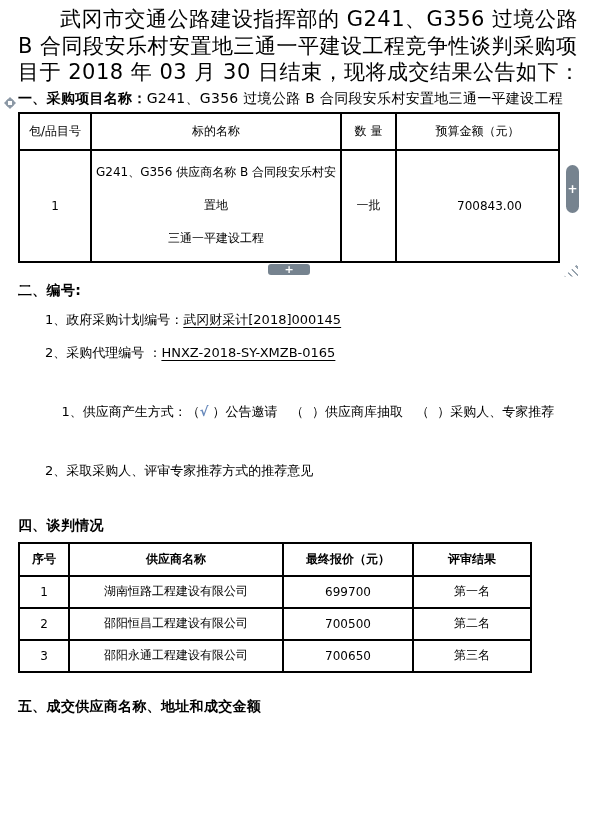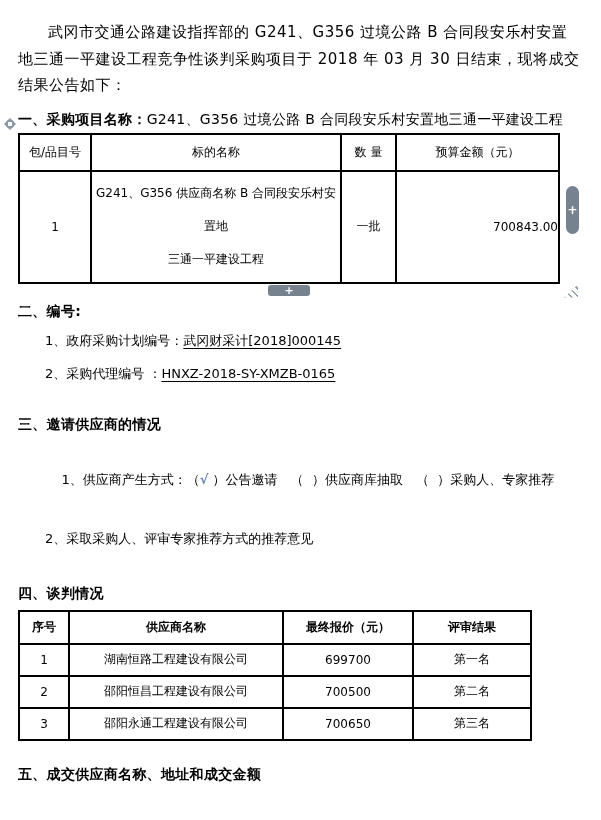--- a/index.html
+++ b/index.html
@@ -1,35 +1,35 @@
 <!DOCTYPE html>
 <html><head>
 <meta charset="utf-8">
 <style>
   html,body{margin:0;padding:0;}
   body{
     width:601px;height:820px;background:#ffffff;position:relative;overflow:hidden;
     font-family:"DejaVu Sans",sans-serif;color:#000;
   }
   .doc{padding:4px 20px 0 18px;}
-  .intro{margin:15px 0 0;font-size:15px;line-height:26.5px;text-indent:2em;letter-spacing:.5px;}
-  .secline{margin-top:10px;font-size:14px;line-height:20px;letter-spacing:.3px;}
+  .intro{margin:2px 0 0;font-size:21px;line-height:26.5px;text-indent:2em;letter-spacing:.5px;}
+  .secline{margin-top:2px;font-size:14px;line-height:20px;letter-spacing:.3px;}
   .b{font-weight:bold;}
   .u{text-decoration:underline;text-underline-offset:3px;}
   .indent{padding-left:27px;}
   .prewrap{white-space:pre-wrap;}
 
   
   .t1wrap{position:relative;display:inline-block;margin-top:4px;}
   table{border-collapse:collapse;table-layout:fixed;}
   .t1{width:540px;font-size:12px;}
   .t1 th,.t1 td{border:2px solid #000;padding:0;text-align:center;vertical-align:middle;font-weight:normal;}
   .t1 thead th{height:35px;}
   .t1 tbody td{height:110px;}
-  .t1 .budget{text-align:right;padding-left:24px;}
+  .t1 .budget{text-align:center;padding-left:24px;}
   .t1 .name div{line-height:33px;}
 
   
   .t2{width:512px;font-size:12px;margin-top:7px;}
   .t2 th,.t2 td{border:2px solid #000;padding:0;text-align:center;vertical-align:middle;}
   .t2 thead th{height:31px;font-weight:bold;}
   .t2 tbody td{height:30px;}
 
   .sec2-heading{margin-top:13px;}
   .sec-item{margin-top:7px;font-size:13px;line-height:26px;}
@@ -107,21 +107,20 @@
   </div>
 
   <div class="secline sec2-heading b">二、编号:</div>
   <div class="sec-item indent">
     <span>1、政府采购计划编号：</span><span class="u">武冈财采计[2018]000145</span>
   </div>
   <div class="sec-item indent">
     <span>2、采购代理编号 ：</span><span class="u">HNXZ-2018-SY-XMZB-0165</span>
   </div>
 
-  <div class="secline sec3-heading b">三、邀请供应商的情况</div>
   <div class="sec-item indent prewrap">
     <span>1、供应商产生方式：（</span><span class="check">√</span><span> ）公告邀请　（  ）供应商库抽取　（  ）采购人、专家推荐</span>
   </div>
   <div class="sec-item indent">2、采取采购人、评审专家推荐方式的推荐意见</div>
 
   <div class="secline sec4-heading b">四、谈判情况</div>
   <table class="t2">
     <colgroup>
         <col style="width:50px">
         <col style="width:214px">

